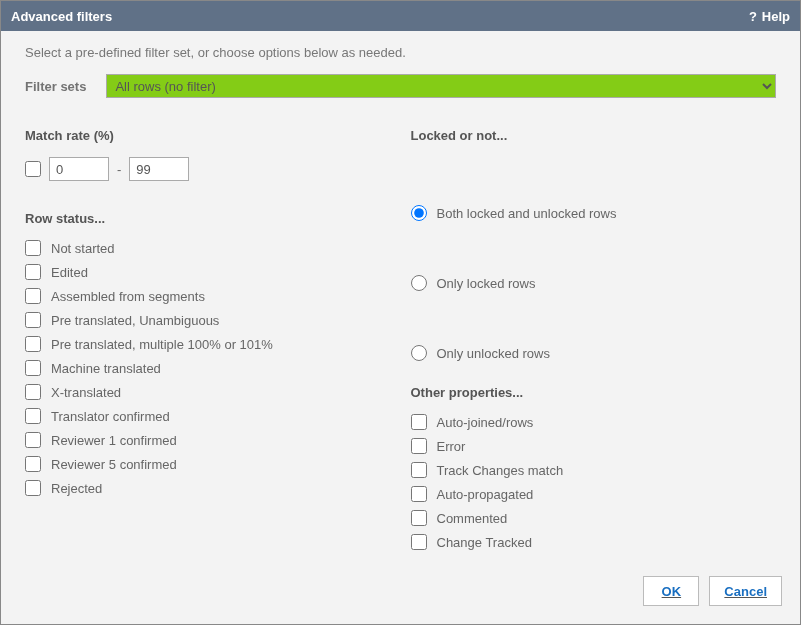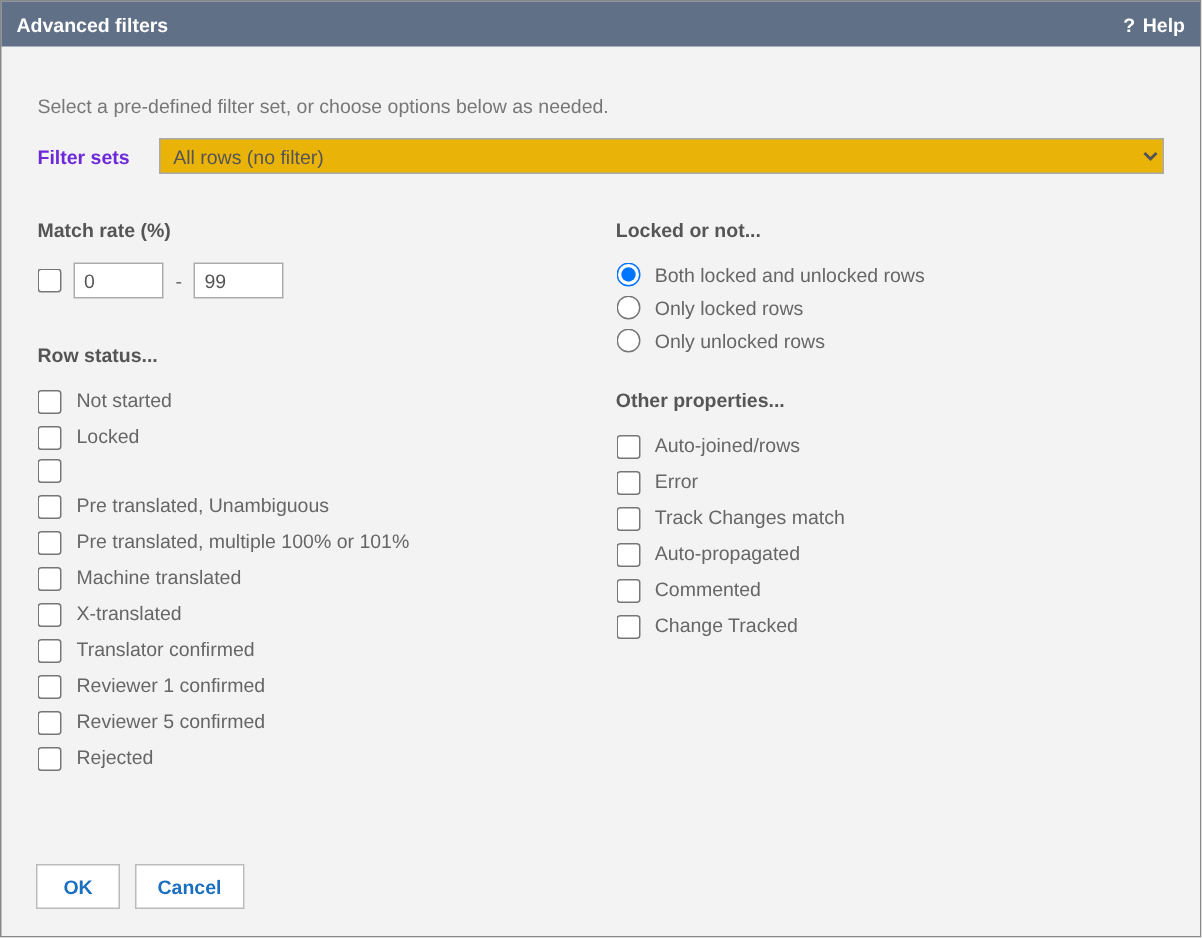--- a/index.html
+++ b/index.html
@@ -33,46 +33,46 @@
     display: flex;
     align-items: center;
     gap: 5px;
     cursor: pointer;
   }
   .help-icon {
     font-weight: bold;
     font-size: 13px;
   }
   .content {
-    padding: 32px 24px 10px 24px;
+    padding: 14px 24px 10px 24px;
     flex: 1;
     overflow: auto;
   }
   .intro {
     color: #777;
     margin-bottom: 14px;
   }
   .filtersets-row {
     display: flex;
     align-items: center;
     gap: 20px;
     margin-bottom: 30px;
   }
   .section-label {
     font-weight: bold;
-    color: #6d28d9;
+    color: #737373;
   }
   select.filtersets {
     flex: 1;
     height: 24px;
     font-family: inherit;
     font-size: 13px;
     color: #555;
     border: 1px solid #aaa;
-    background: #eab308;
+    background: #84cc16;
     padding: 1px 4px;
   }
   .columns {
     display: flex;
     gap: 20px;
   }
   .col {
     flex: 1;
   }
   .group-title {
@@ -103,41 +103,44 @@
     background: #fff;
   }
   .dash { color: #666; }
   .checklist {
     display: flex;
     flex-direction: column;
     gap: 6px;
   }
   .check-item {
     display: flex;
-    align-items: flex-end;
+    align-items: flex-start;
     gap: 10px;
     color: #666;
     line-height: 18px;
   }
   .radio-group {
     display: flex;
     flex-direction: column;
     gap: 6px;
     margin-bottom: 24px;
   }
   .radio-item {
     display: flex;
     align-items: center;
     gap: 10px;
     color: #666;
+    margin-top: 48px;
   }
   .footer {
     display: flex;
+    justify-content: flex-end;
     gap: 10px;
     padding: 12px 18px 18px 23px;
+    text-decoration: underline;
   }
   button.btn {
     min-width: 56px;
     height: 30px;
     padding: 0 14px;
     background: #fff;
     border: 1px solid #bbb;
     color: #1a6fc1;
     font-family: inherit;
     font-size: 13px;
@@ -182,24 +185,25 @@
         </div>
 
         <div class="group-title">Row status...</div>
         <div class="checklist">
           <label class="check-item">
               <input type="checkbox" style="">
               <span>Not started</span>
             </label>
           <label class="check-item">
               <input type="checkbox" style="">
-              <span>Locked</span>
-            </label>
-          <label class="check-item">
-              <input type="checkbox" style="">
+              <span>Edited</span>
+            </label>
+          <label class="check-item">
+              <input type="checkbox" style="">
+              <span>Assembled from segments</span>
             </label>
           <label class="check-item">
               <input type="checkbox" style="">
               <span>Pre translated, Unambiguous</span>
             </label>
           <label class="check-item">
               <input type="checkbox" style="">
               <span>Pre translated, multiple 100% or 101%</span>
             </label>
           <label class="check-item">

